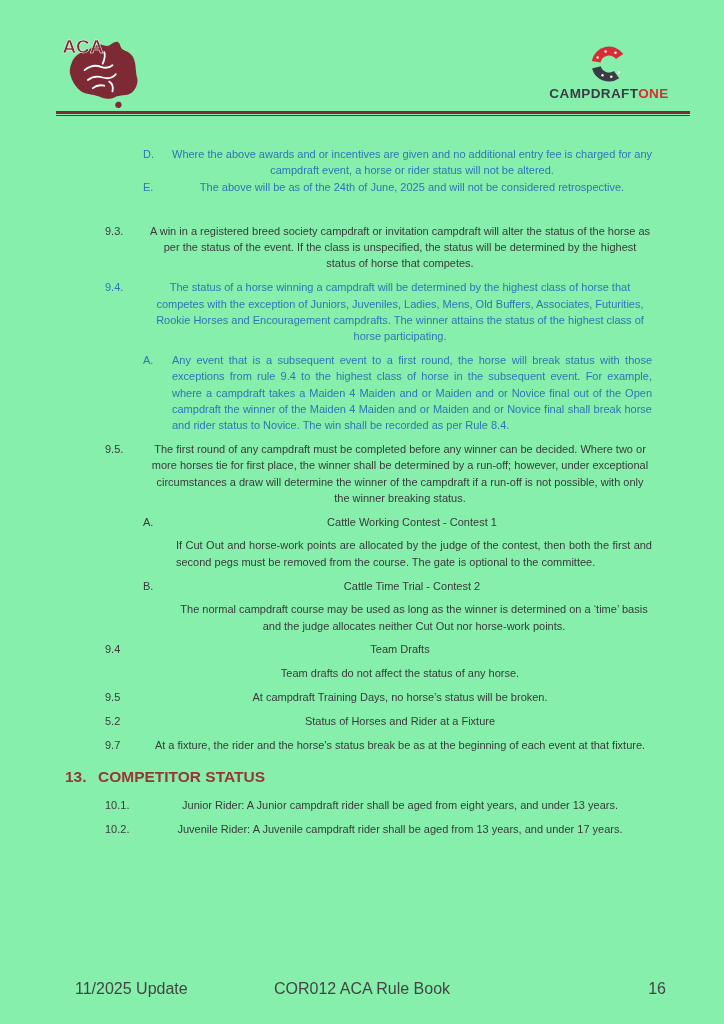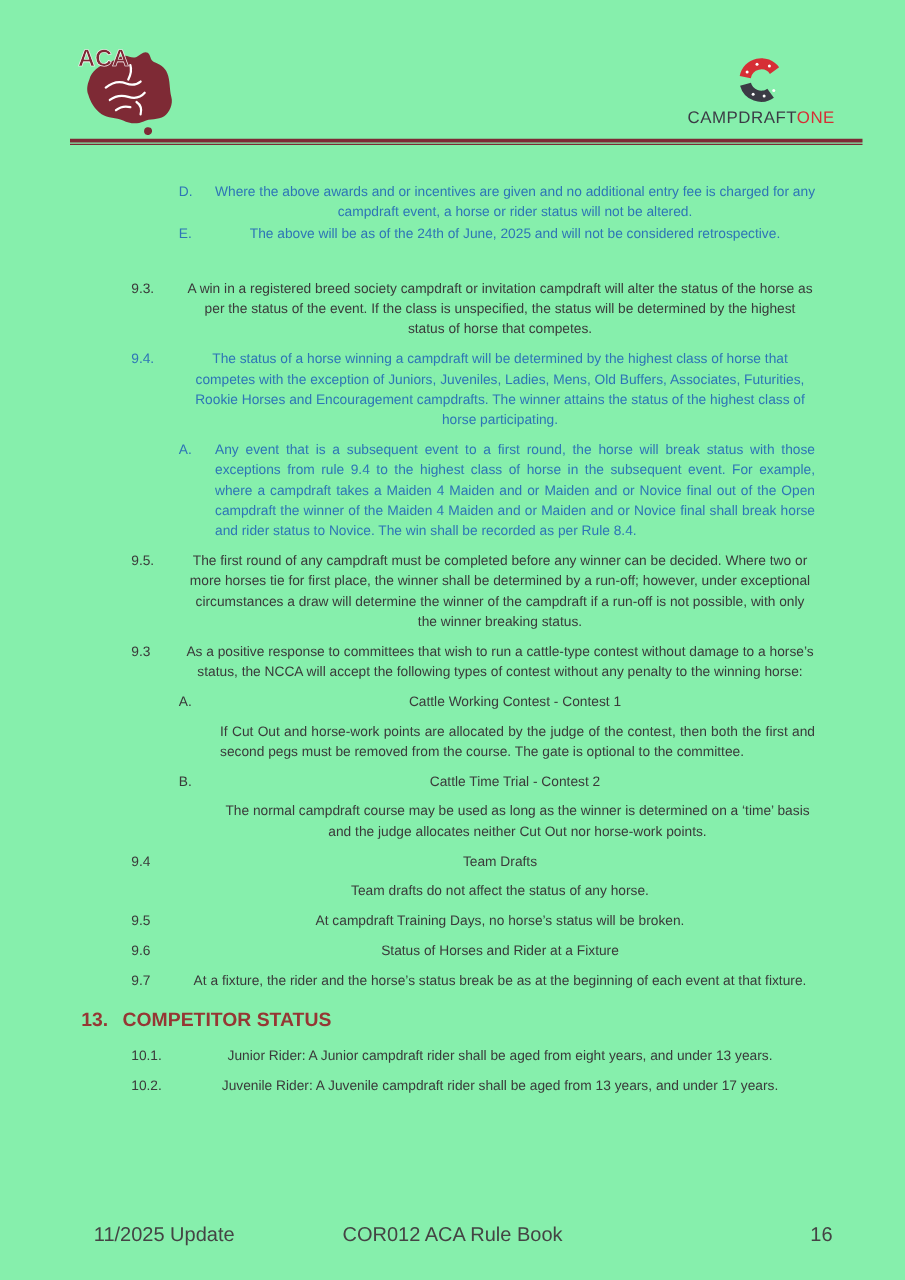--- a/index.html
+++ b/index.html
@@ -9,21 +9,21 @@
     background:#86efac;
     font-family:"Liberation Sans","DejaVu Sans",sans-serif;
     color:#3a3a3a;
     overflow:hidden;
     margin:0 auto;
   }
   
   .aca-logo{position:absolute;left:60px;top:34px;width:82px;height:78px;}
   .brand{position:absolute;top:44px;right:40px;width:150px;text-align:center;}
   .brand .c-icon{display:block;margin:0 auto 2px auto;width:40px;height:40px;}
-  .brand .wordmark{font-size:13.5px;font-weight:normal;letter-spacing:.4px;white-space:nowrap;}
+  .brand .wordmark{font-size:13.5px;font-weight:bold;letter-spacing:.4px;white-space:nowrap;}
   .brand .wm-dark{color:#3b3b45;}
   .brand .wm-red{color:#d62e35;}
   .head-rule{position:absolute;left:56px;top:111px;width:634px;height:5px;}
   .head-rule .thick{height:3px;background:#7e2a35;}
   .head-rule .thin{height:1px;background:#7e2a35;margin-top:1px;}
   
   .content{
     position:absolute;left:105px;top:146px;width:547px;
     font-size:11px;line-height:16.3px;
   }
@@ -104,24 +104,20 @@
         <div class="txt">The status of a horse winning a campdraft will be determined by the highest class of horse that competes with the exception of Juniors, Juveniles, Ladies, Mens, Old Buffers, Associates, Futurities, Rookie Horses and Encouragement campdrafts. The winner attains the status of the highest class of horse participating.</div>
       </div>
       <div class="row sub blue justify">
         <span class="num">A.</span>
         <div class="txt">Any event that is a subsequent event to a first round, the horse will break status with those exceptions from rule 9.4 to the highest class of horse in the subsequent event. For example, where a campdraft takes a Maiden 4 Maiden and or Maiden and or Novice final out of the Open campdraft the winner of the Maiden 4 Maiden and or Maiden and or Novice final shall break horse and rider status to Novice. The win shall be recorded as per Rule 8.4.</div>
       </div>
       <div class="row main">
         <span class="num">9.5.</span>
         <div class="txt">The first round of any campdraft must be completed before any winner can be decided. Where two or more horses tie for first place, the winner shall be determined by a run-off; however, under exceptional circumstances a draw will determine the winner of the campdraft if a run-off is not possible, with only the winner breaking status.</div>
       </div>
-      <div class="row main">
-        <span class="num">9.3</span>
-        <div class="txt">As a positive response to committees that wish to run a cattle-type contest without damage to a horse’s status, the NCCA will accept the following types of contest without any penalty to the winning horse:</div>
-      </div>
       <div class="row sub">
         <span class="num">A.</span>
         <div class="txt">Cattle Working Contest - Contest 1</div>
       </div>
       <div class="row para justify">
         <div class="txt">If Cut Out and horse-work points are allocated by the judge of the contest, then both the first and second pegs must be removed from the course. The gate is optional to the committee.</div>
       </div>
       <div class="row sub">
         <span class="num">B.</span>
         <div class="txt">Cattle Time Trial - Contest 2</div>
@@ -134,21 +130,21 @@
         <div class="txt">Team Drafts</div>
       </div>
       <div class="row para1">
         <div class="txt">Team drafts do not affect the status of any horse.</div>
       </div>
       <div class="row main">
         <span class="num">9.5</span>
         <div class="txt">At campdraft Training Days, no horse’s status will be broken.</div>
       </div>
       <div class="row main">
-        <span class="num">9.6</span>
+        <span class="num">5.2</span>
         <div class="txt">Status of Horses and Rider at a Fixture</div>
       </div>
       <div class="row main">
         <span class="num">9.7</span>
         <div class="txt">At a fixture, the rider and the horse’s status break be as at the beginning of each event at that fixture.</div>
       </div>
       <div class="h10">
         <span class="hnum">13.</span>
         <span>COMPETITOR STATUS</span>
       </div>

